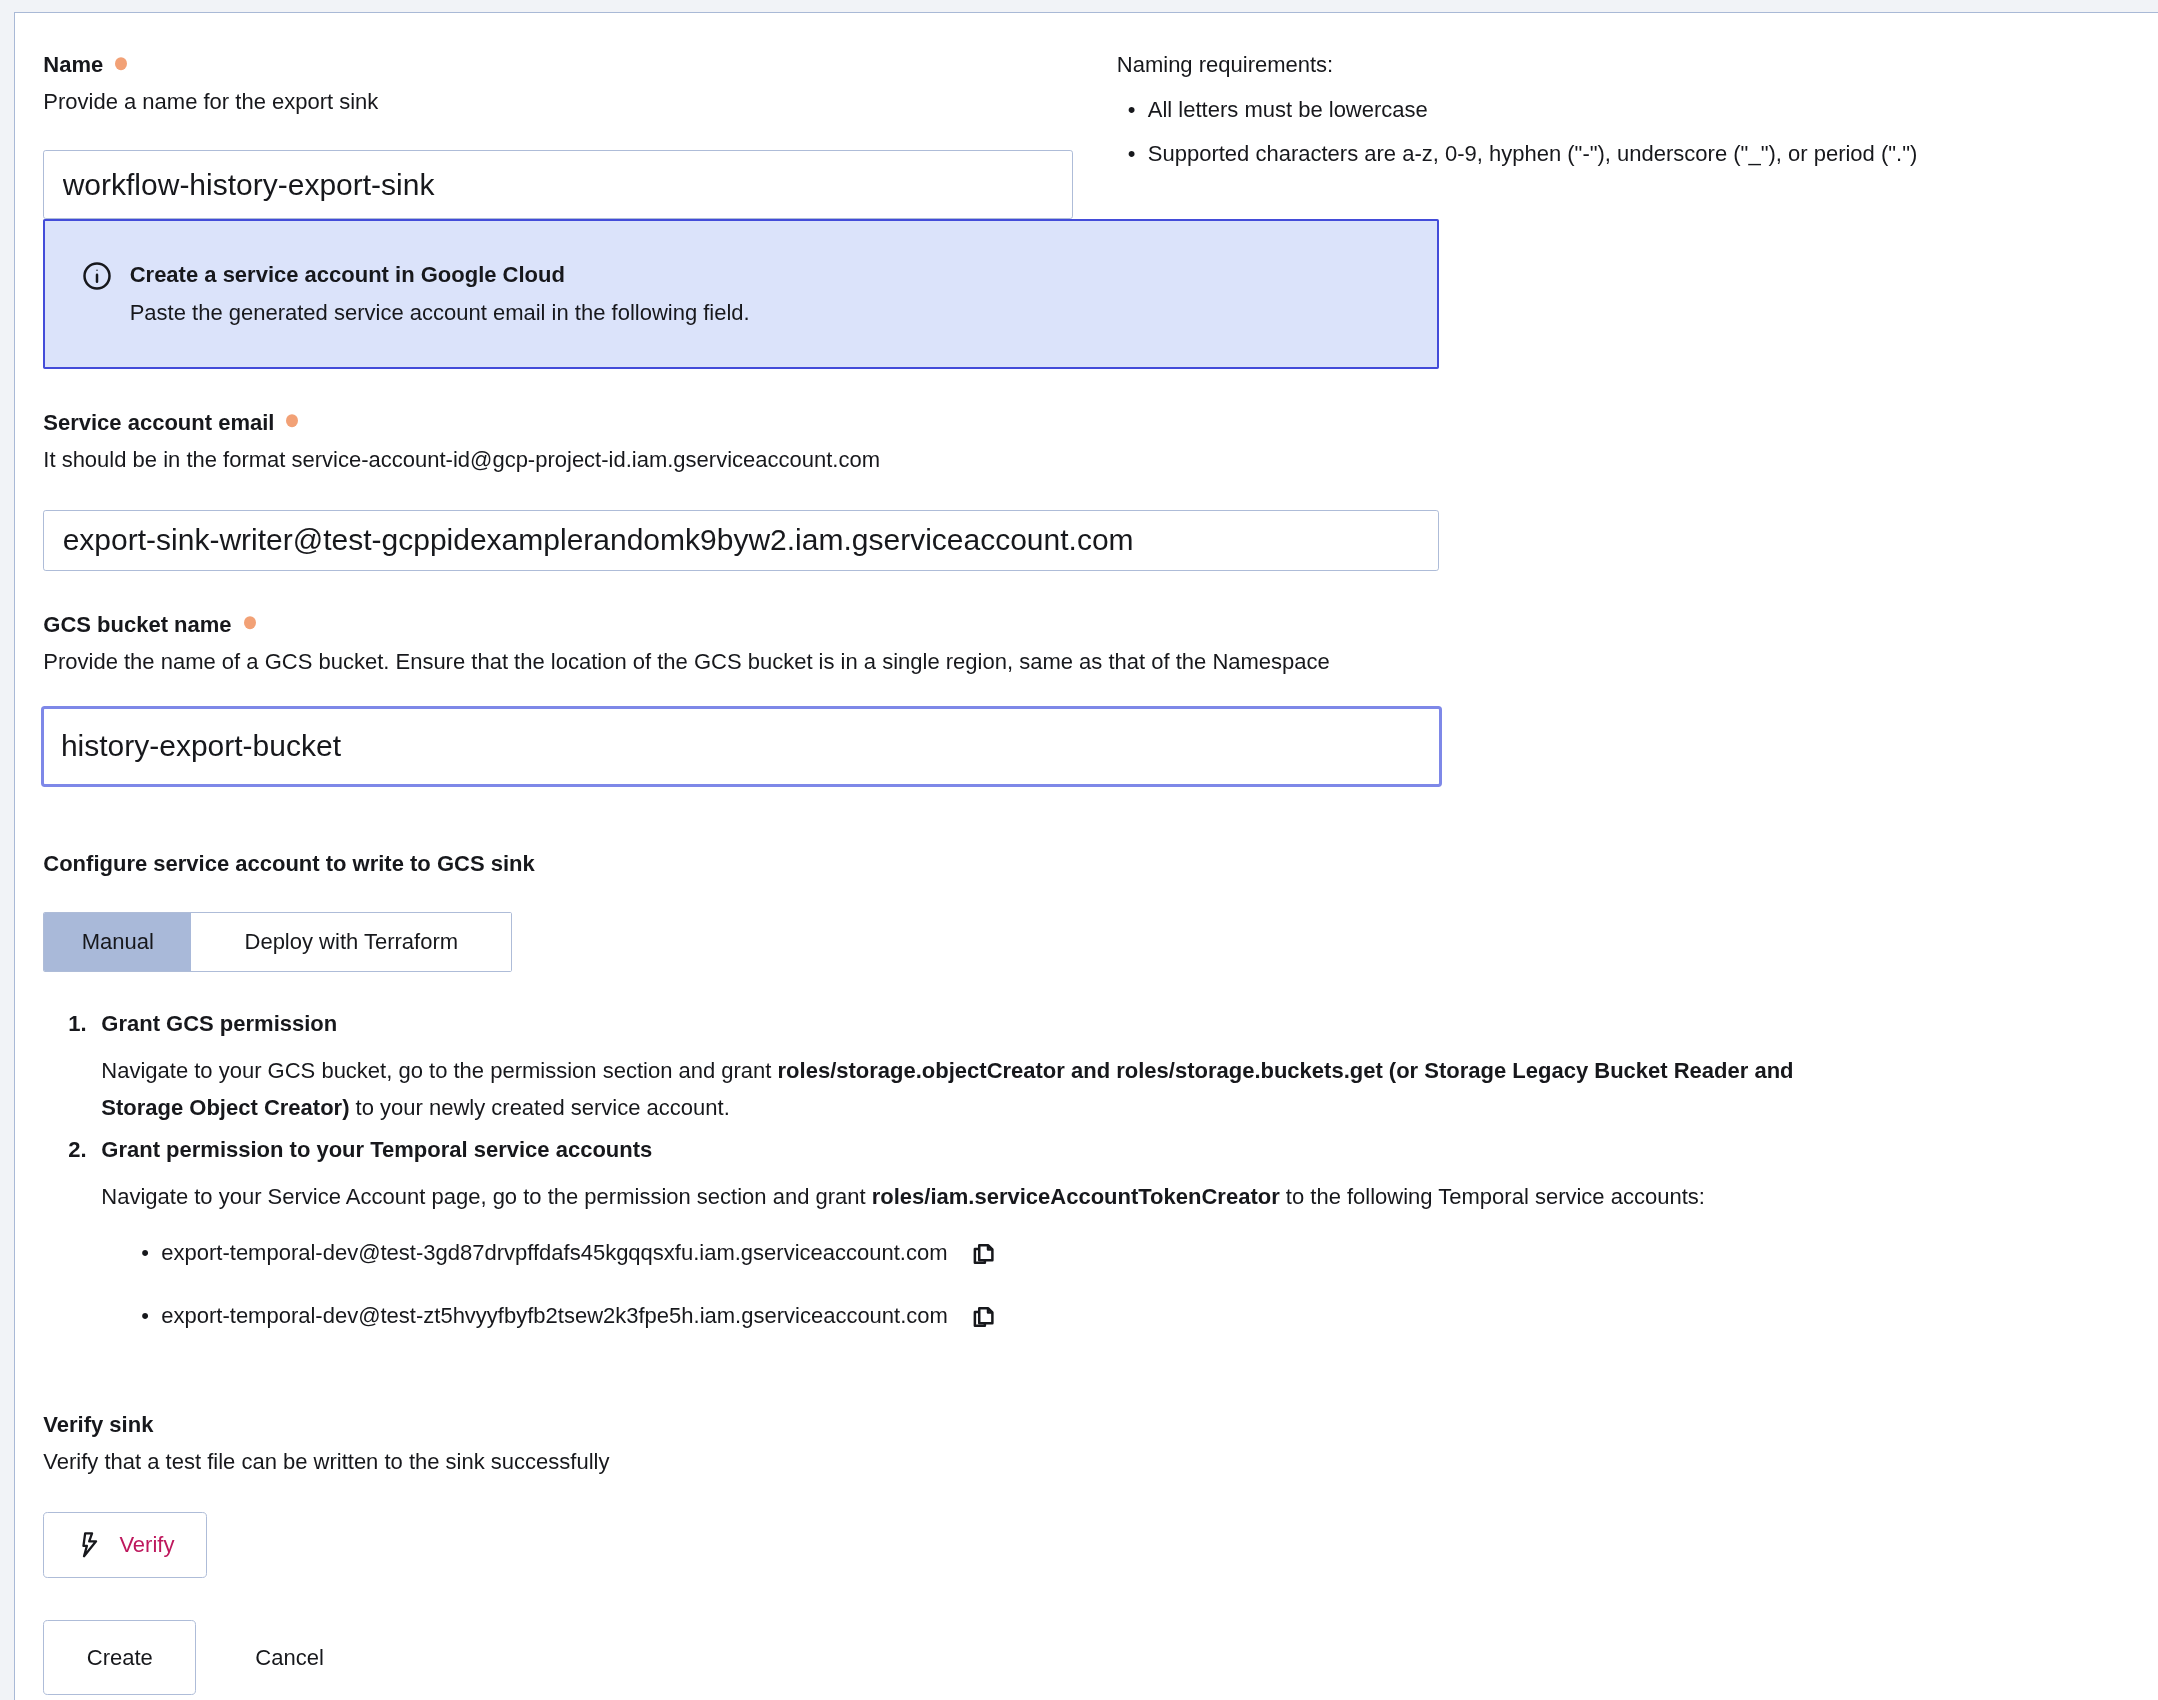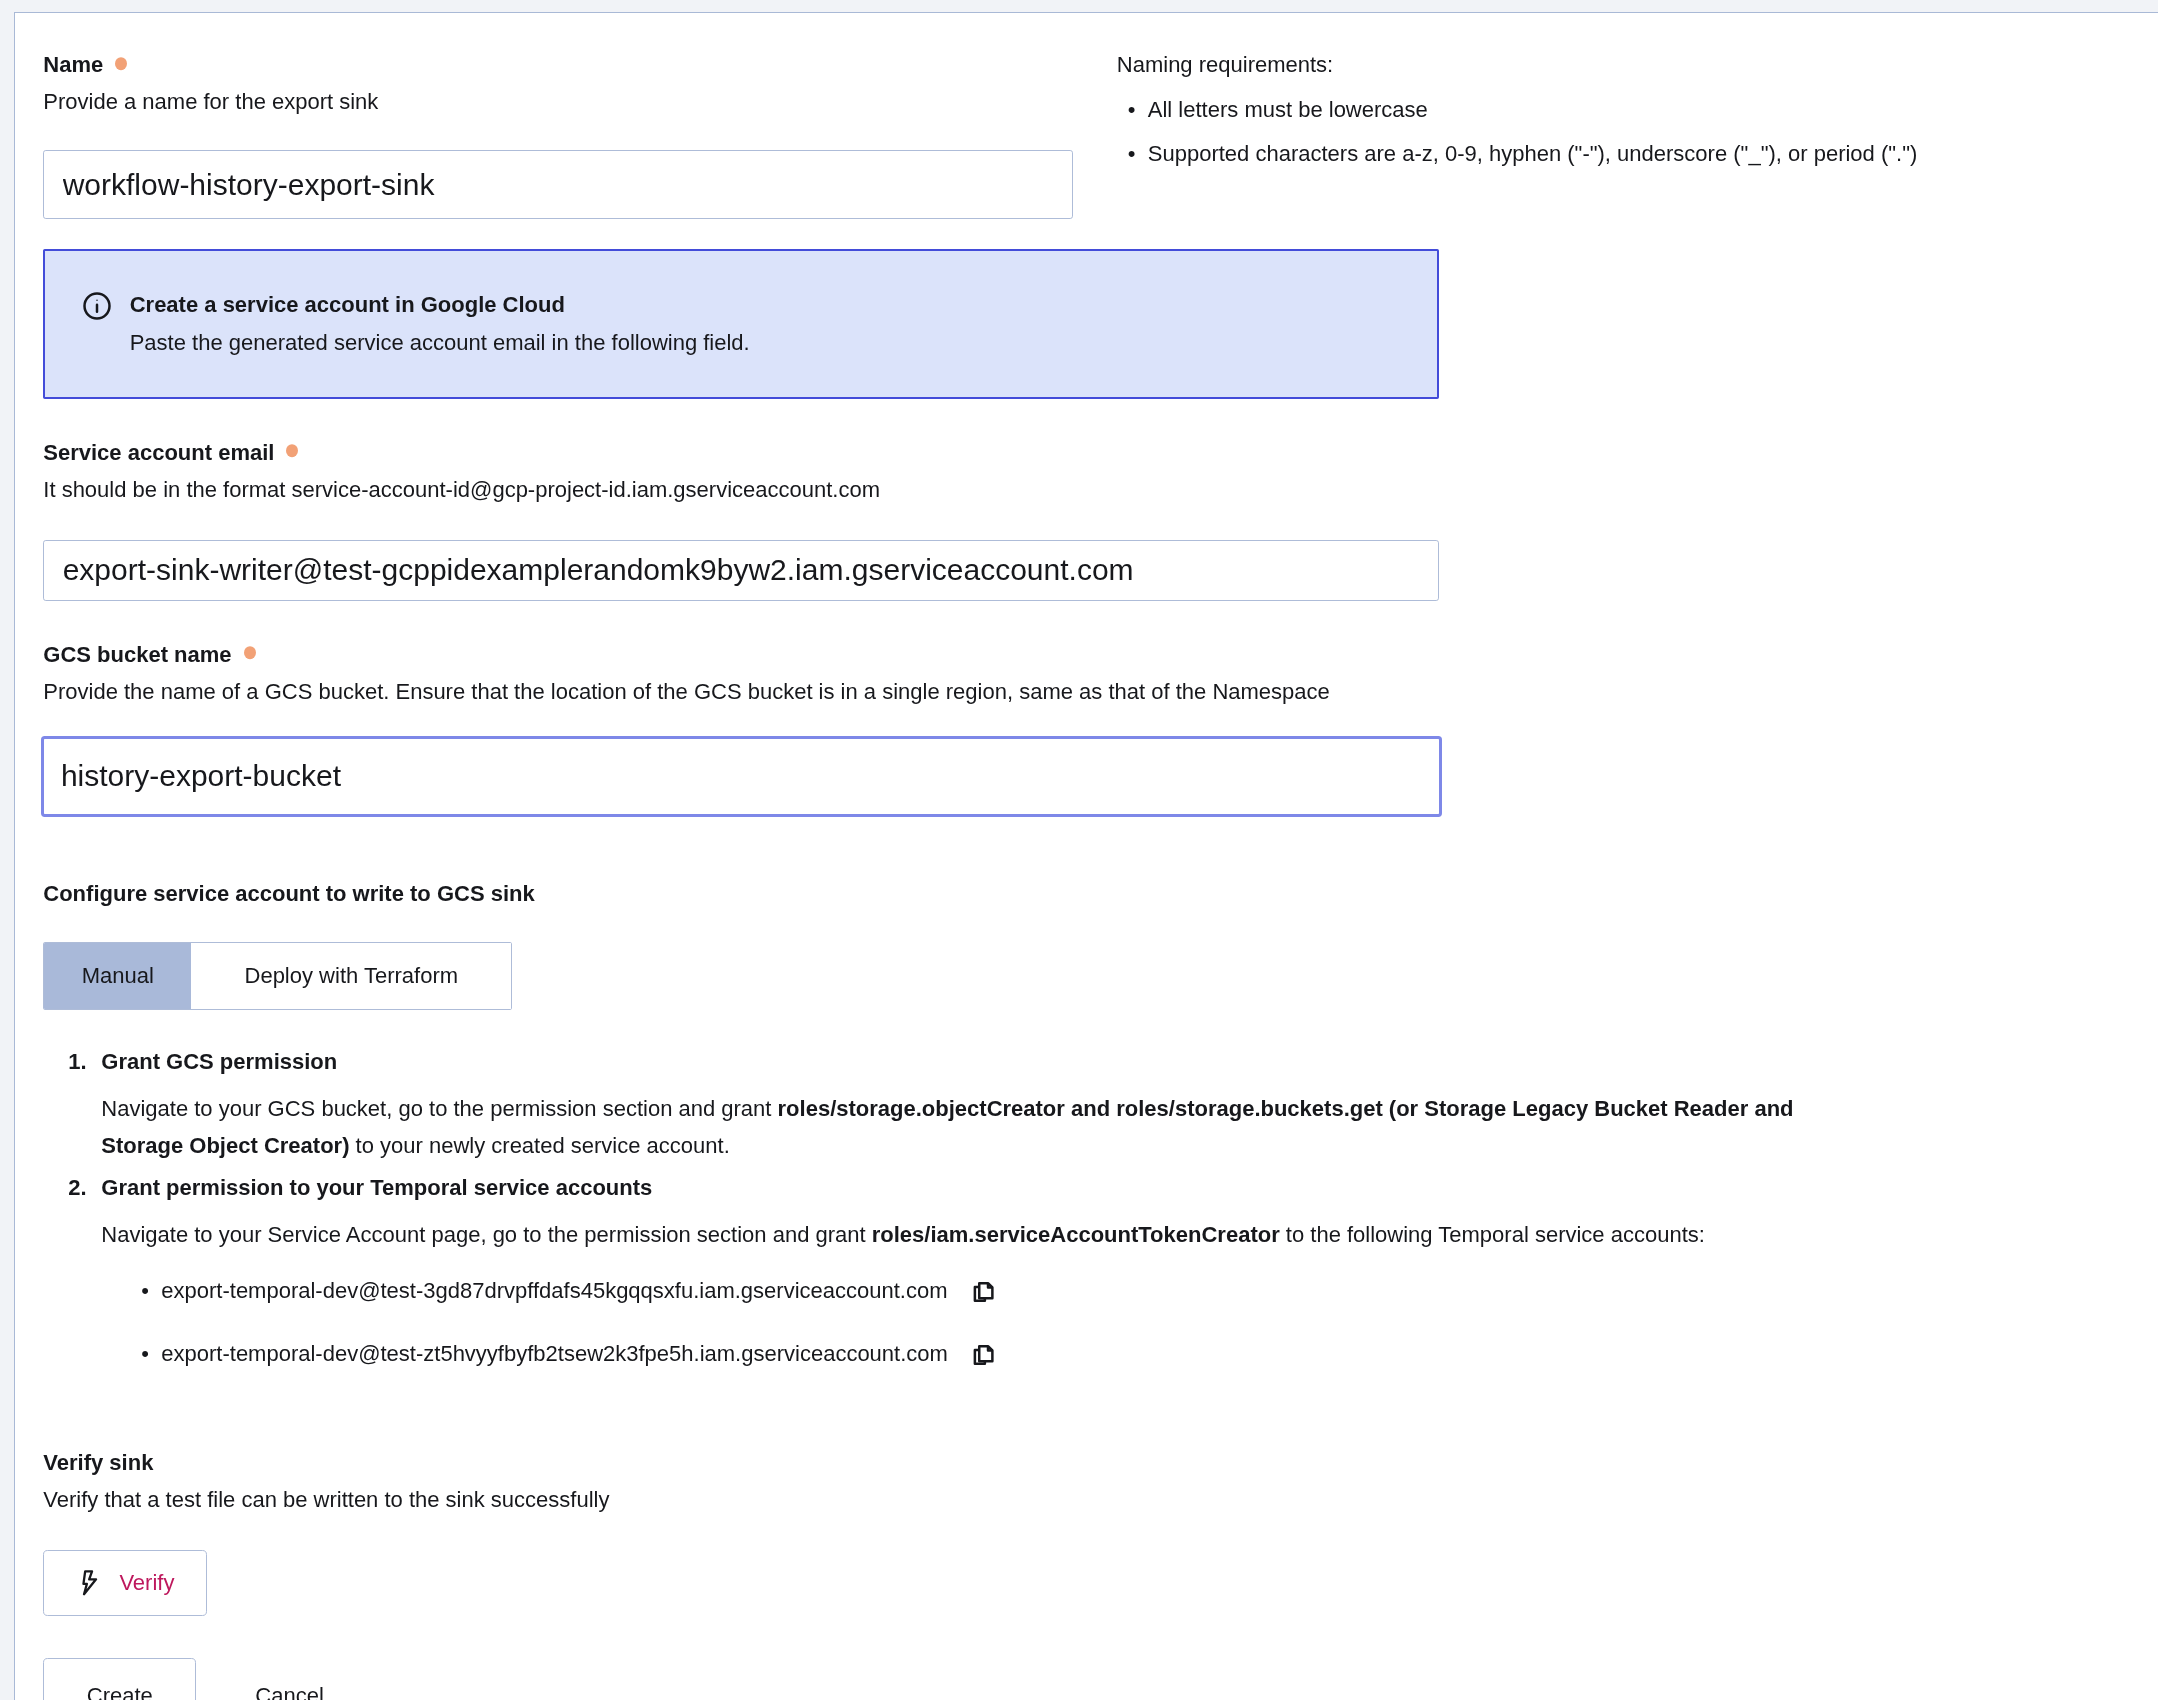--- a/index.html
+++ b/index.html
@@ -77,21 +77,20 @@
     line-height: 30px;
   }
   .naming-req-item .bullet {
     width: 31px;
     padding-left: 11px;
     flex: 0 0 31px;
   }
   
   .info-banner {
     width: 1396px;
-    margin-top: 30px;
     background: #DBE3FA;
     border: 2.8px solid #434CD9;
     border-radius: 1.8px;
     padding: 39px 37px;
     display: flex;
     align-items: flex-start;
   }
   .info-banner .icon-wrap { flex: 0 0 30px; margin-top: 0.9px; }
   .info-banner .texts { margin-left: 17.4px; }
   .info-banner .title { font-weight: 700; line-height: 30px; }
@@ -101,21 +100,21 @@
     font-weight: 700;
     line-height: 30px;
     margin-top: 62px;
   }
   
   .tabs {
     margin-top: 33px;
     display: inline-flex;
     border: 1.8px solid #AEBCD8;
     border-radius: 1.8px;
-    height: 68px;
+    height: 60px;
     overflow: hidden;
   }
   .tab {
     display: flex;
     align-items: center;
     justify-content: center;
     height: 100%;
     cursor: pointer;
     background: #FFFFFF;
   }

